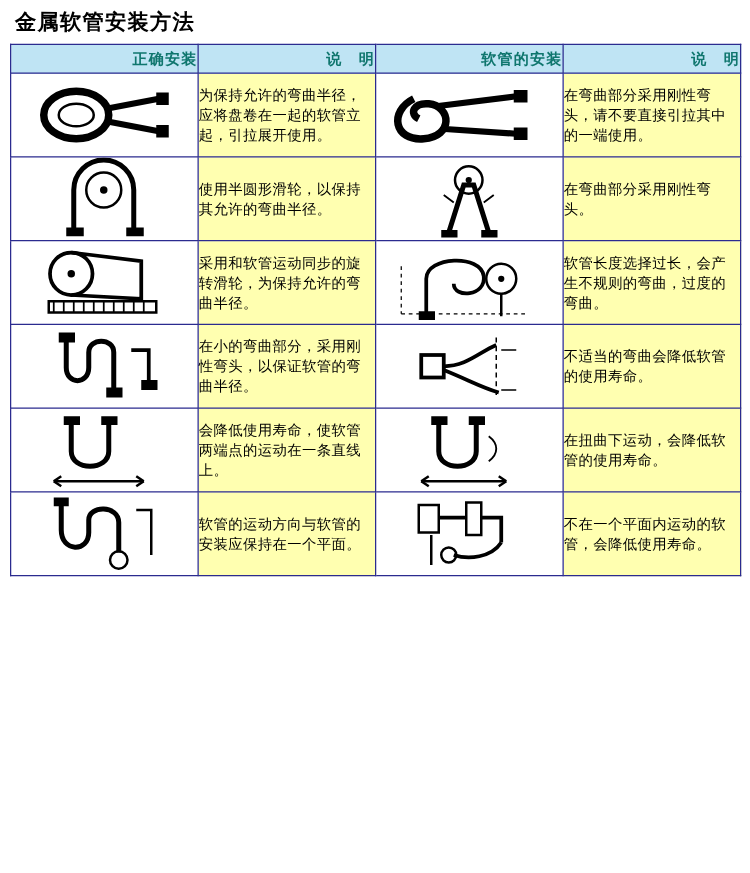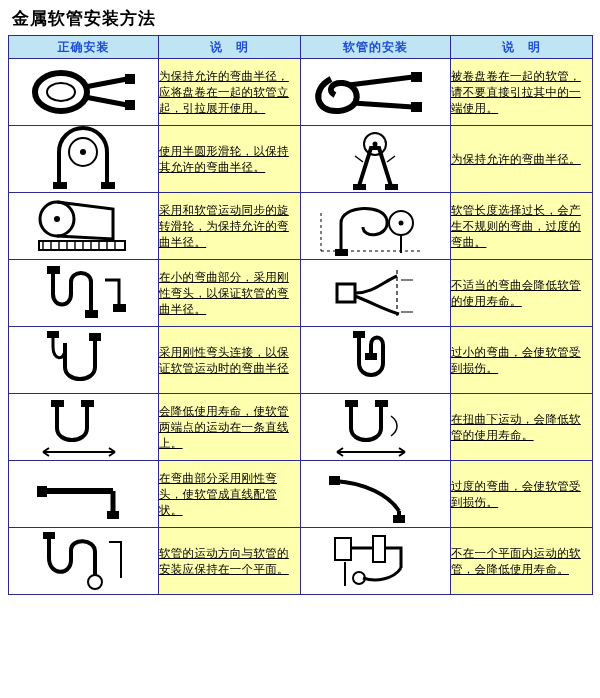--- a/index.html
+++ b/index.html
@@ -34,42 +34,41 @@
     table-layout: fixed;
     border: 1px solid #2b2b8f;
   }
   table.grid td, table.grid th {
     border: 1px solid #2b2b8f;
     padding: 0;
     vertical-align: middle;
   }
   thead th {
     background: #bfe4f4;
-    color: #1d4ed8;
+    color: #0f766e;
     font-size: 12px;
     font-weight: bold;
     height: 22px;
-    text-align: center;
+    text-align: right;
     letter-spacing: 1px;
   }
   col.c-img { width: 150px; }
   col.c-txt { width: 142px; }
 
   td.imgcell {
     background: #ffffff;
     text-align: center;
     height: 66px;
   }
   td.txtcell {
     background: #ffffb0;
     font-size: 11.5px;
     line-height: 16px;
     padding: 4px 7px;
     letter-spacing: 0.3px;
-    text-decoration: underline;
   }
   .art {
     width: 148px;
     height: 100%;
     display: block;
   }
 </style>
 </head>
 <body>
 
@@ -108,21 +107,21 @@
         <td class="txtcell">为保持允许的弯曲半径，应将盘卷在一起的软管立起，引拉展开使用。</td>
         <td class="imgcell">
           <svg class="art" viewBox="0 0 148 66">
             <path d="M30 20 C10 30 14 54 38 52 C62 50 60 26 42 24 C30 23 26 32 34 36" fill="none" stroke="#000" stroke-width="6"></path>
             <path d="M48 26 L112 18" stroke="#000" stroke-width="5" fill="none"></path>
             <path d="M52 44 L112 48" stroke="#000" stroke-width="5" fill="none"></path>
             <rect x="110" y="13" width="11" height="10" fill="#000"></rect>
             <rect x="110" y="43" width="11" height="10" fill="#000"></rect>
           </svg>
         </td>
-        <td class="txtcell">被卷盘卷在一起的软管，请不要直接引拉其中的一端使用。</td>
+        <td class="txtcell">在弯曲部分采用刚性弯头，请不要直接引拉其中的一端使用。</td>
       </tr>
 
       <tr>
         <td class="imgcell">
           <svg class="art" viewBox="0 0 148 66">
             <path d="M50 58 L50 26 A24 24 0 0 1 98 26 L98 58" fill="none" stroke="#000" stroke-width="4"></path>
             <circle cx="74" cy="26" r="14" fill="none" stroke="#000" stroke-width="2"></circle>
             <circle cx="74" cy="26" r="3" fill="#000"></circle>
             <rect x="44" y="56" width="14" height="7" fill="#000"></rect>
             <rect x="92" y="56" width="14" height="7" fill="#000"></rect>
@@ -132,21 +131,21 @@
         <td class="imgcell">
           <svg class="art" viewBox="0 0 148 66">
             <path d="M58 60 L70 22 L78 22 L90 60" fill="none" stroke="#000" stroke-width="4"></path>
             <circle cx="74" cy="18" r="11" fill="none" stroke="#000" stroke-width="2"></circle>
             <circle cx="74" cy="18" r="2.5" fill="#000"></circle>
             <rect x="52" y="58" width="13" height="6" fill="#000"></rect>
             <rect x="84" y="58" width="13" height="6" fill="#000"></rect>
             <path d="M62 36 L54 30 M86 36 L94 30" stroke="#000" stroke-width="1.5"></path>
           </svg>
         </td>
-        <td class="txtcell">为保持允许的弯曲半径。</td>
+        <td class="txtcell">在弯曲部分采用刚性弯头。</td>
       </tr>
 
       <tr>
         <td class="imgcell">
           <svg class="art" viewBox="0 0 148 66">
             <circle cx="48" cy="26" r="17" fill="none" stroke="#000" stroke-width="3"></circle>
             <circle cx="48" cy="26" r="3" fill="#000"></circle>
             <path d="M48 9 L104 16 L104 46 L48 43" fill="none" stroke="#000" stroke-width="3"></path>
             <rect x="30" y="48" width="86" height="9" fill="none" stroke="#000" stroke-width="2"></rect>
             <path d="M34 48 L34 57 M42 48 L42 57 M50 48 L50 57 M58 48 L58 57 M66 48 L66 57 M74 48 L74 57 M82 48 L82 57 M90 48 L90 57 M98 48 L98 57 M106 48 L106 57" stroke="#000" stroke-width="1.4"></path>
@@ -182,39 +181,20 @@
             <rect x="36" y="24" width="18" height="18" fill="none" stroke="#000" stroke-width="3"></rect>
             <path d="M54 33 C72 33 82 22 96 16" fill="none" stroke="#000" stroke-width="3"></path>
             <path d="M54 36 C74 44 84 50 98 54" fill="none" stroke="#000" stroke-width="3"></path>
             <path d="M96 10 L96 58" stroke="#000" stroke-width="1.2" stroke-dasharray="4 3"></path>
             <path d="M100 20 L112 20 M100 52 L112 52" stroke="#000" stroke-width="1.2"></path>
           </svg>
         </td>
         <td class="txtcell">不适当的弯曲会降低软管的使用寿命。</td>
       </tr>
 
-      <tr>
-        <td class="imgcell">
-          <svg class="art" viewBox="0 0 148 66">
-            <path d="M44 8 L44 20 C44 34 56 34 56 22 L56 16" fill="none" stroke="#000" stroke-width="3"></path>
-            <path d="M56 16 L56 40 C56 56 86 56 86 40 L86 14" fill="none" stroke="#000" stroke-width="4"></path>
-            <rect x="38" y="4" width="12" height="7" fill="#000"></rect>
-            <rect x="80" y="6" width="12" height="8" fill="#000"></rect>
-          </svg>
-        </td>
-        <td class="txtcell">采用刚性弯头连接，以保证软管运动时的弯曲半径</td>
-        <td class="imgcell">
-          <svg class="art" viewBox="0 0 148 66">
-            <path d="M58 8 L58 36 C58 52 82 52 82 36 L82 18 C82 8 70 8 70 18 L70 28" fill="none" stroke="#000" stroke-width="4"></path>
-            <rect x="52" y="4" width="12" height="7" fill="#000"></rect>
-            <rect x="64" y="26" width="12" height="7" fill="#000"></rect>
-          </svg>
-        </td>
-        <td class="txtcell">过小的弯曲，会使软管受到损伤。</td>
-      </tr>
 
       <tr>
         <td class="imgcell">
           <svg class="art" viewBox="0 0 148 66">
             <path d="M48 10 L48 34 C48 50 78 50 78 34 L78 10" fill="none" stroke="#000" stroke-width="4"></path>
             <rect x="42" y="6" width="13" height="7" fill="#000"></rect>
             <rect x="72" y="6" width="13" height="7" fill="#000"></rect>
             <path d="M34 58 L106 58" stroke="#000" stroke-width="2"></path>
             <path d="M34 58 L40 54 M34 58 L40 62 M106 58 L100 54 M106 58 L100 62" stroke="#000" stroke-width="2" fill="none"></path>
           </svg>
@@ -226,40 +206,20 @@
             <rect x="44" y="6" width="13" height="7" fill="#000"></rect>
             <rect x="74" y="6" width="13" height="7" fill="#000"></rect>
             <path d="M36 58 L104 58" stroke="#000" stroke-width="2"></path>
             <path d="M36 58 L42 54 M36 58 L42 62 M104 58 L98 54 M104 58 L98 62" stroke="#000" stroke-width="2" fill="none"></path>
             <path d="M90 22 C98 28 98 36 90 42" fill="none" stroke="#000" stroke-width="1.5"></path>
           </svg>
         </td>
         <td class="txtcell">在扭曲下运动，会降低软管的使用寿命。</td>
       </tr>
 
-      <tr>
-        <td class="imgcell">
-          <svg class="art" viewBox="0 0 148 66">
-            <path d="M34 30 L104 30" stroke="#000" stroke-width="6" fill="none"></path>
-            <rect x="28" y="25" width="10" height="11" fill="#000"></rect>
-            <path d="M104 30 L104 52" stroke="#000" stroke-width="5" fill="none"></path>
-            <rect x="98" y="50" width="12" height="8" fill="#000"></rect>
-          </svg>
-        </td>
-        <td class="txtcell">在弯曲部分采用刚性弯头，使软管成直线配管状。</td>
-        <td class="imgcell">
-          <svg class="art" viewBox="0 0 148 66">
-            <path d="M34 20 C64 22 88 34 98 50" fill="none" stroke="#000" stroke-width="4"></path>
-            <rect x="28" y="15" width="11" height="9" fill="#000"></rect>
-            <path d="M98 50 L98 58" stroke="#000" stroke-width="4"></path>
-            <rect x="92" y="54" width="12" height="8" fill="#000"></rect>
-          </svg>
-        </td>
-        <td class="txtcell">过度的弯曲，会使软管受到损伤。</td>
-      </tr>
 
 
       <tr>
         <td class="imgcell">
           <svg class="art" viewBox="0 0 148 66">
             <path d="M40 8 L40 30 C40 48 62 48 62 32 L62 22 C62 10 86 10 86 24 L86 48" fill="none" stroke="#000" stroke-width="4"></path>
             <rect x="34" y="4" width="12" height="7" fill="#000"></rect>
             <circle cx="86" cy="54" r="7" fill="none" stroke="#000" stroke-width="2"></circle>
             <path d="M100 14 L112 14 L112 50" fill="none" stroke="#000" stroke-width="2"></path>
           </svg>

